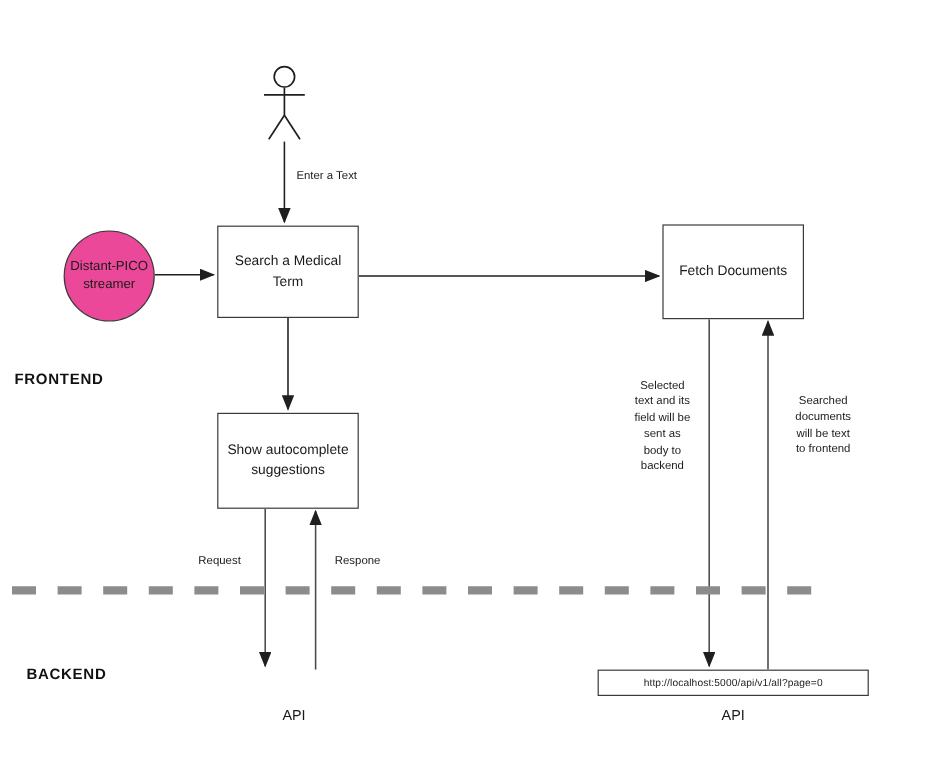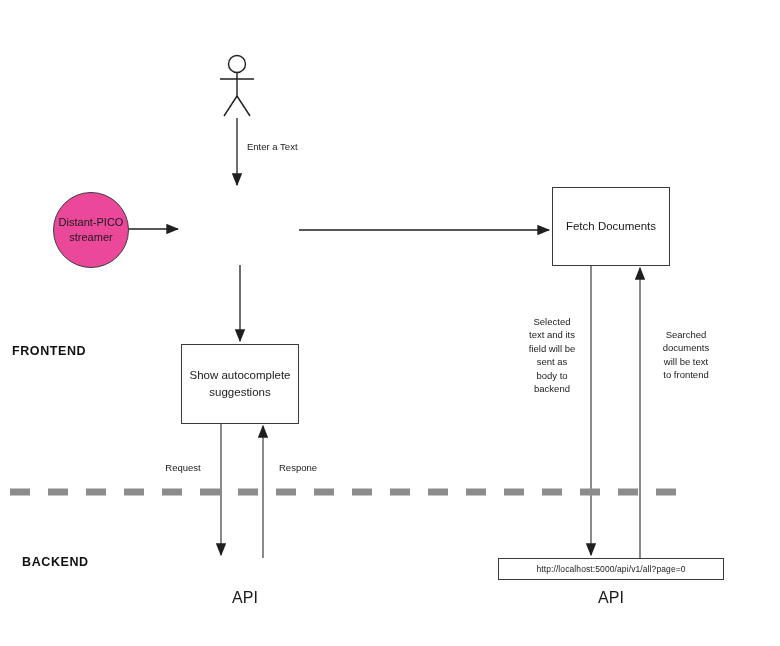--- a/index.html
+++ b/index.html
@@ -79,21 +79,21 @@
   }
   .zone-label {
     position: absolute;
     font-size: 12.5px;
     font-weight: bold;
     letter-spacing: 0.6px;
     color: #111111;
   }
   .caption {
     position: absolute;
-    font-size: 16px;
+    font-size: 12px;
     color: #1a1a1a;
     text-align: center;
   }
   .left-label { text-align: left; }
 </style>
 </head>
 <body>
 
 <div id="canvas">
 
@@ -124,28 +124,32 @@
 
     <line x1="263" y1="558" x2="263" y2="426" stroke="#4a4a4a" stroke-width="1.3" marker-end="url(#arw)"></line>
 
     <line x1="591" y1="266" x2="591" y2="555" stroke="#4a4a4a" stroke-width="1.3" marker-end="url(#arw)"></line>
 
     <line x1="640" y1="558" x2="640" y2="268" stroke="#4a4a4a" stroke-width="1.3" marker-end="url(#arw)"></line>
 
     <line x1="10" y1="492" x2="690" y2="492" stroke="#8c8c8c" stroke-width="7" stroke-dasharray="20 18" stroke-linecap="butt"></line>
   </svg>
 
-  <div class="zone-label left-label" style="left:12px; top:309px;margin-top:35px;">FRONTEND</div>
+  <div class="zone-label left-label" style="left:12px; top:309px;">FRONTEND</div>
   <div class="zone-label left-label" style="left:22px; top:555px;">BACKEND</div>
 
   <div class="node-circle" style="left:53px; top:192px; width:76px; height:76px;">
     <span style="white-space:pre-line;">Distant-PICO
 streamer</span>
   </div>
 
+  <div class="node-box" style="left:181px; top:188px; width:118px; height:77px;">
+    <span style="white-space:pre-line;">Search a Medical
+Term</span>
+  </div>
 
   <div class="node-box" style="left:552px; top:187px; width:118px; height:79px;">
     <span>Fetch Documents</span>
   </div>
 
   <div class="node-box" style="left:181px; top:344px; width:118px; height:80px;">
     <span style="white-space:pre-line;">Show autocomplete
 suggestions</span>
   </div>
 

